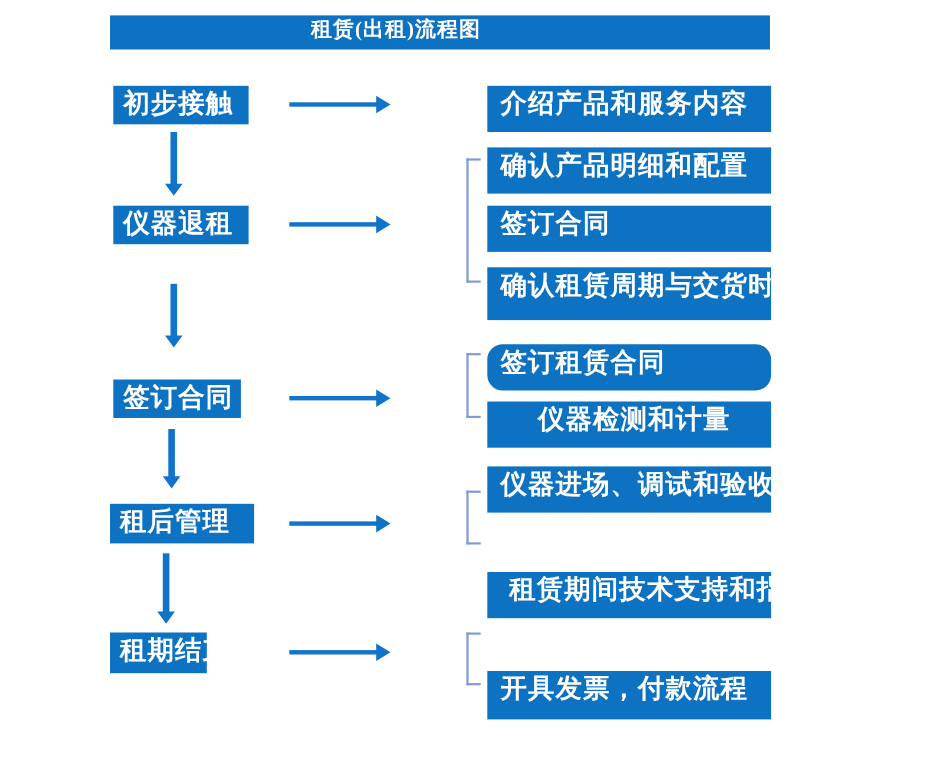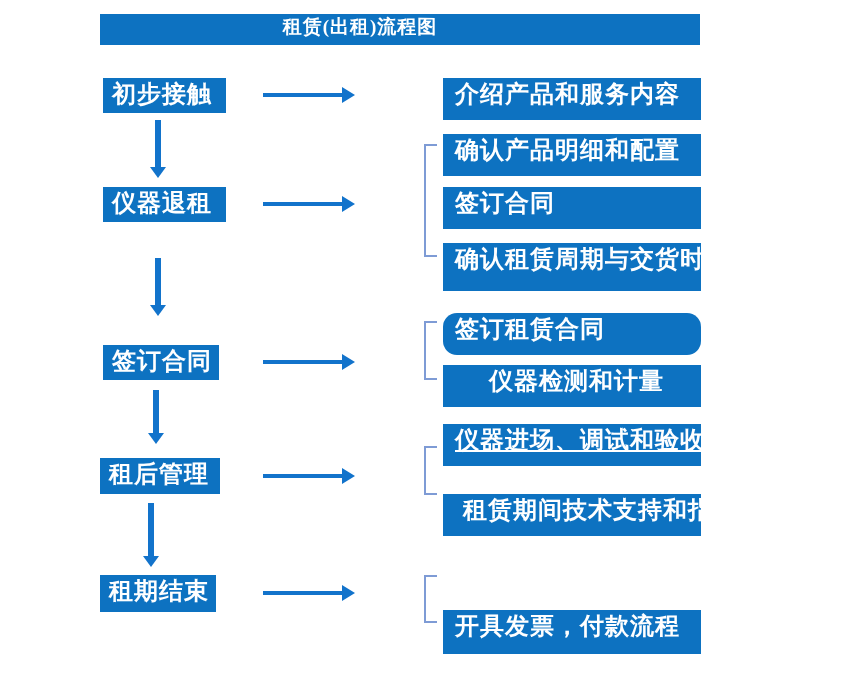--- a/index.html
+++ b/index.html
@@ -84,24 +84,24 @@
 
   <div class="box left-box" style="left:103px; top:78px;  width:123px; height:35px;">
     <span>初步接触</span>
   </div>
   <div class="box left-box" style="left:103px; top:187px; width:123px; height:35px;">
     <span>仪器退租</span>
   </div>
   <div class="box left-box" style="left:103px; top:345px; width:116px; height:35px;">
     <span>签订合同</span>
   </div>
-  <div class="box left-box" style="left:100px; top:458px; width:120px; height:36px;">
+  <div class="box left-box" style="left:100px; top:458px; width:131px; height:36px;">
     <span>租后管理</span>
   </div>
-  <div class="box left-box" style="left:100px; top:575px; width:116px; height:37px;">
+  <div class="box left-box" style="left:100px; top:575px; width:88px; height:37px;">
     <span>租期结束</span>
   </div>
 
   <div class="box right-box" style="top:78px;">
     <span>介绍产品和服务内容</span>
   </div>
   <div class="box right-box" style="top:134px;">
     <span>确认产品明细和配置</span>
   </div>
   <div class="box right-box" style="top:187px;">
@@ -109,24 +109,24 @@
   </div>
   <div class="box right-box" style="top:243px; height:48px;">
     <span>确认租赁周期与交货时间</span>
   </div>
   <div class="box right-box" style="top:313px;border-radius:14px;">
     <span>签订租赁合同</span>
   </div>
   <div class="box right-box" style="top:365px;padding-left:46px;">
     <span>仪器检测和计量</span>
   </div>
-  <div class="box right-box" style="top:424px;text-decoration:underline;">
+  <div class="box right-box" style="top:424px;">
     <span>仪器进场、调试和验收</span>
   </div>
-  <div class="box right-box" style="top:494px;padding-left:20px;">
+  <div class="box right-box" style="top:520px;padding-left:20px;">
     <span>租赁期间技术支持和指导</span>
   </div>
   <div class="box right-box" style="top:610px; height:44px;">
     <span>开具发票，付款流程</span>
   </div>
 
   <div class="harrow" style="top:87px;">
       <div class="shaft"></div>
       <div class="head"></div>
     </div>

